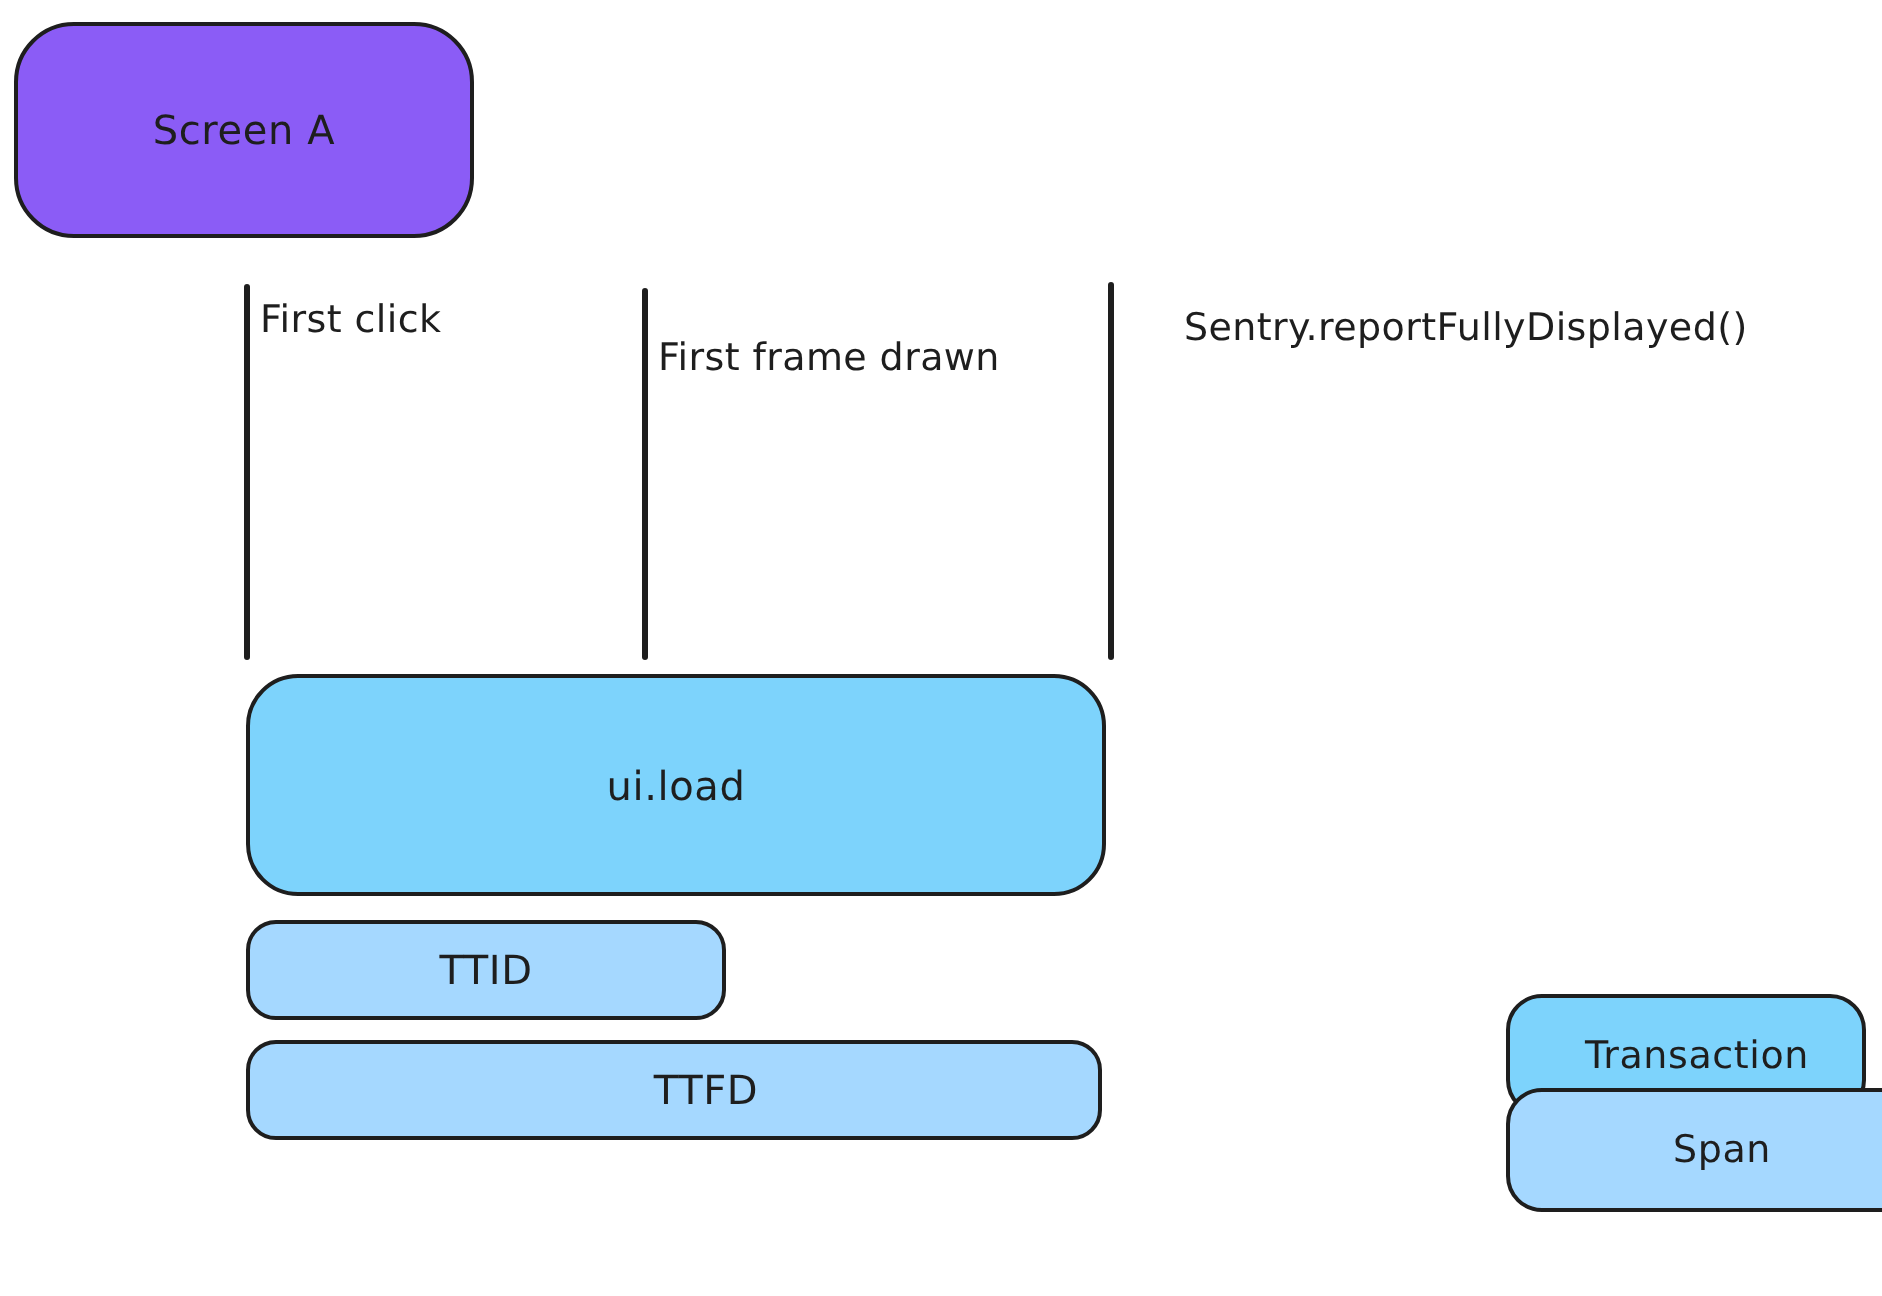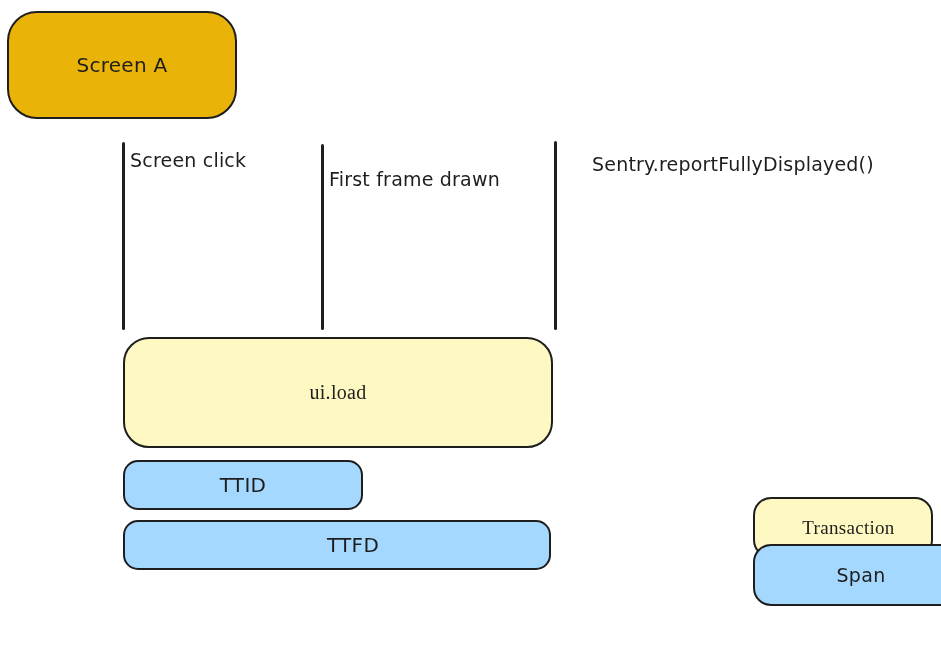--- a/index.html
+++ b/index.html
@@ -13,29 +13,29 @@
     width: 941px;
     height: 648px;
     background: #ffffff;
     overflow: hidden;
     color: #1e1e1e;
   }
   .sketch-box {
     position: absolute;
     box-sizing: border-box;
     border: 2.5px solid #1e1e1e;
-    background: #eab308;
+    background: #8b5cf6;
     display: flex;
     align-items: center;
     justify-content: center;
     font-size: 20px;
     letter-spacing: 0.3px;
     color: #1e1e1e;
   }
-  .fill-transaction { background: #fef9c3; font-family: Liberation Serif, serif; }
+  .fill-transaction { background: #7dd3fc; }
   .fill-span        { background: #a5d8ff; }
 
   .screen-box { border-radius: 30px; }
   .bar-lg     { border-radius: 26px; }
   .bar-sm     { border-radius: 15px; }
   .legend-box { border-radius: 18px; font-size: 19px; }
 
   #screen-a { left: 7px;   top: 11px; width: 230px; height: 108px; }
   #screen-b { left: 244px; top: 10px; width: 678px; height: 110px; }
 
@@ -74,21 +74,21 @@
 
   <div class="sketch-box screen-box" id="screen-a">
     <span>Screen A</span>
   </div>
 
 
   <div class="event-line" id="event-line-1"></div>
   <div class="event-line" id="event-line-2"></div>
   <div class="event-line" id="event-line-3"></div>
 
-  <div class="event-label" id="event-label-1">Screen click</div>
+  <div class="event-label" id="event-label-1">First click</div>
   <div class="event-label" id="event-label-2">First frame drawn</div>
   <div class="event-label" id="event-label-3">Sentry.reportFullyDisplayed()</div>
 
   <div class="sketch-box bar-lg fill-transaction" id="bar-ui-load">
     <span>ui.load</span>
   </div>
 
   <div class="sketch-box bar-sm fill-span" id="bar-ttid">
     <span>TTID</span>
   </div>

